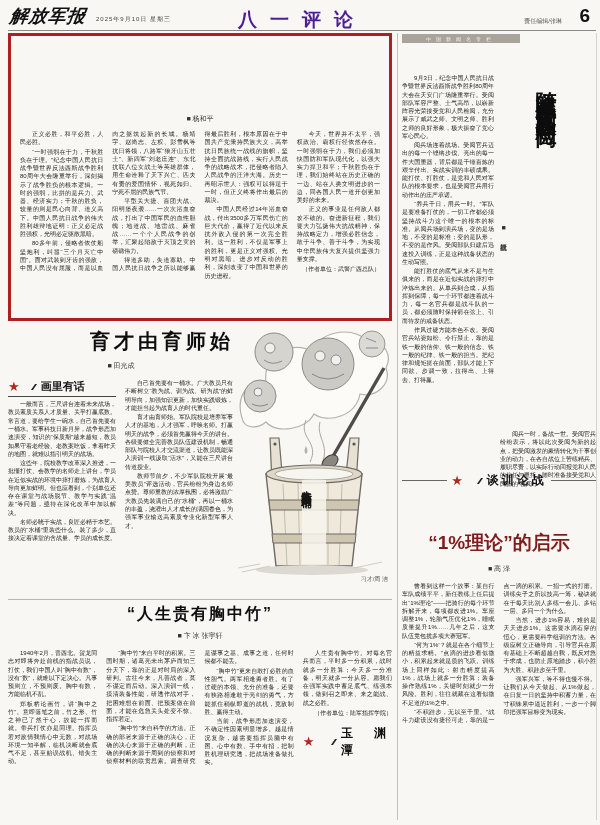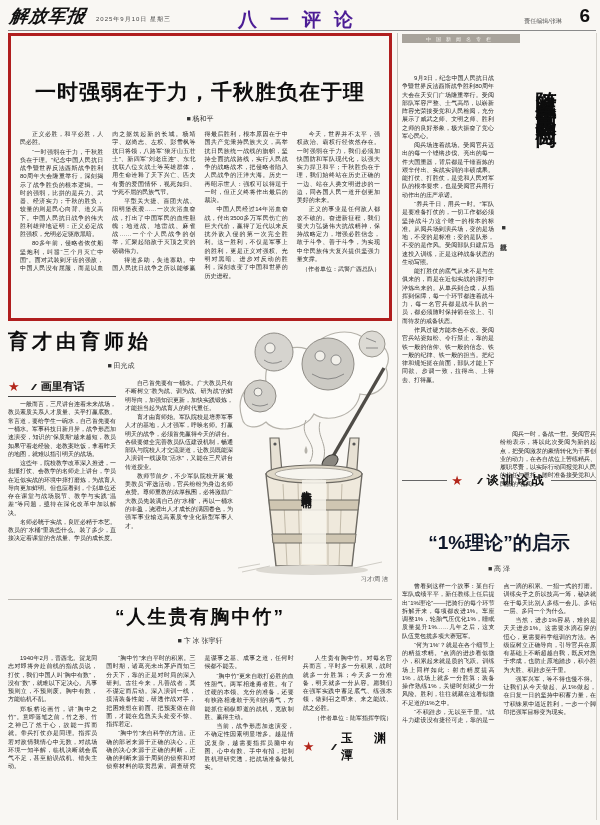--- a/index.html
+++ b/index.html
@@ -31,49 +31,49 @@
   .flag-line{height:1px;background:#666;flex:1;}
   .vline{position:absolute;width:1px;background:#c5c2bc;}
   .hline{position:absolute;height:1px;background:#b9b6b0;}
   
   .redbox{position:absolute;left:8px;top:33px;width:378px;height:282px;border:3px solid #b01e1e;background:#f9f7f3;}
   .rb-head{position:absolute;left:0;right:0;top:42px;text-align:center;font-size:21px;font-weight:bold;color:#0d0d0d;letter-spacing:1px;}
   .rb-by{position:absolute;left:0;right:0;top:78px;}
   .rb-body{position:absolute;left:9px;right:9px;top:94px;bottom:6px;column-count:4;column-gap:9px;}
   
   .yucai{position:absolute;left:8px;top:322px;width:226px;height:272px;}
-  .yc-head{text-align:left;font-size:20px;font-weight:bold;letter-spacing:4px;margin-top:6px;color:#0d0d0d;}
+  .yc-head{text-align:right;font-size:20px;font-weight:bold;letter-spacing:4px;margin-top:6px;color:#0d0d0d;}
   .yc-by{margin-top:6px;}
   .yc-cols{display:flex;gap:9px;margin-top:8px;}
   .yc-col{width:108px;}
   .yc-flag{font-size:11px;border-bottom:1px solid #444;padding-bottom:2px;margin-bottom:3px;}
   
   .cartoon{position:absolute;left:236px;top:322px;width:156px;height:264px;}
   .bucket-label{position:absolute;left:64px;top:160px;height:94px;writing-mode:vertical-rl;
                 text-orientation:upright;font-size:10.5px;font-weight:bold;color:#161616;letter-spacing:1px;}
   .cart-credit{position:absolute;right:4px;bottom:2px;font-size:6px;color:#555;}
   
   .xzz{position:absolute;left:8px;top:604px;width:384px;}
-  .xzz-head{text-align:center;font-size:19px;font-weight:bold;letter-spacing:2px;color:#0d0d0d;}
+  .xzz-head{text-align:center;font-size:16px;font-weight:bold;letter-spacing:2px;color:#0d0d0d;}
   .xzz-by{margin-top:6px;}
   .xzz-body{margin-top:8px;height:160px;column-count:4;column-gap:9px;}
   .yyt-flag{margin-top:8px;justify-content:center;font-size:12px;letter-spacing:6px;break-inside:avoid;}
   
   .rt-top{position:absolute;left:402px;top:74px;width:194px;height:392px;display:flex;}
   .rt-left{width:92px;}
   .rt-right{position:relative;width:102px;}
   .vhead{position:absolute;left:50%;transform:translateX(-46%);top:0;height:352px;
          writing-mode:vertical-rl;text-orientation:upright;font-size:21px;font-weight:bold;
          letter-spacing:3px;color:#0d0d0d;}
   .vbyline{position:absolute;left:4px;top:150px;writing-mode:vertical-rl;text-orientation:upright;
            font-size:7px;color:#333;}
   .rt-tail{position:absolute;left:6px;right:0;top:356px;}
   .rt-flag{position:absolute;left:402px;top:472px;width:194px;font-size:12px;letter-spacing:3px;}
   .rt-head2{position:absolute;left:402px;top:530px;width:194px;text-align:center;font-size:19px;
-            font-weight:bold;color:#0f172a;}
+            font-weight:bold;color:#7f1d1d;}
   .rt-by2{position:absolute;left:402px;top:564px;width:194px;}
   .rt-body2{position:absolute;left:402px;top:582px;width:194px;height:236px;column-count:2;column-gap:9px;}
 </style>
 </head>
 <body>
 
 <div class="page">
 
   <div class="hdr">
     <div class="masthead">解放军报</div>
@@ -83,21 +83,20 @@
     </div>
     <div class="sect-title">八一评论</div>
     <div class="editor">责任编辑/张琳</div>
     <div class="pagenum">6</div>
   </div>
 
   <div class="vline" style="left:397px;top:33px;height:787px;"></div>
   <div class="vline" style="left:596px;top:33px;height:787px;background:#d5d2cc;"></div>
 
   <div class="redbox">
-    <div class="rb-head">一时强弱在于力，千秋胜负在于理</div>
     <div class="rb-by byline">■ 杨和平</div>
     <div class="rb-body t5">
       <div>
           <p>正义必胜，和平必胜，人民必胜。</p>
           <p>“一时强弱在于力，千秋胜负在于理。”纪念中国人民抗日战争暨世界反法西斯战争胜利80周年大会隆重举行，深刻揭示了战争胜负的根本逻辑。一时的强弱，比拼的是兵力、武器、经济实力；千秋的胜负，较量的则是民心向背、道义高下。中国人民抗日战争的伟大胜利雄辩地证明：正义必定战胜强权，光明必定驱散黑暗。</p>
           <p>80多年前，侵略者依仗船坚炮利，叫嚣“三个月灭亡中国”。面对武装到牙齿的强敌，中国人民没有屈服，而是以血肉之躯筑起新的长城。杨靖宇、赵尚志、左权、彭雪枫等抗日将领，八路军“狼牙山五壮士”、新四军“刘老庄连”、东北抗联八位女战士等英雄群体，用生命诠释了天下兴亡、匹夫有责的爱国情怀，视死如归、宁死不屈的民族气节。</p>
           <p>平型关大捷、百团大战、阳明堡夜袭……一次次浴血奋战，打出了中国军民的血性胆魄；地道战、地雷战、麻雀战……一个个人民战争的创举，汇聚起陷敌于灭顶之灾的磅礴伟力。</p>
           <p>得道多助，失道寡助。中国人民抗日战争之所以能够赢得最后胜利，根本原因在于中国共产党秉持民族大义，高举抗日民族统一战线的旗帜，坚持全面抗战路线，实行人民战争的战略战术，把侵略者陷入人民战争的汪洋大海。历史一再昭示世人：强权可以得逞于一时，但正义终将作出最后的裁决。</p>
           <p>中国人民经过14年浴血奋战，付出3500多万军民伤亡的巨大代价，赢得了近代以来反抗外敌入侵的第一次完全胜利。这一胜利，不仅是军事上的胜利，更是正义对强权、光明对黑暗、进步对反动的胜利，深刻改变了中国和世界的历史进程。</p>
           <p>今天，世界并不太平，强权政治、霸权行径依然存在。一时强弱在于力，我们必须加快国防和军队现代化，以强大实力捍卫和平；千秋胜负在于理，我们始终站在历史正确的一边、站在人类文明进步的一边，同各国人民一道开创更加美好的未来。</p>

